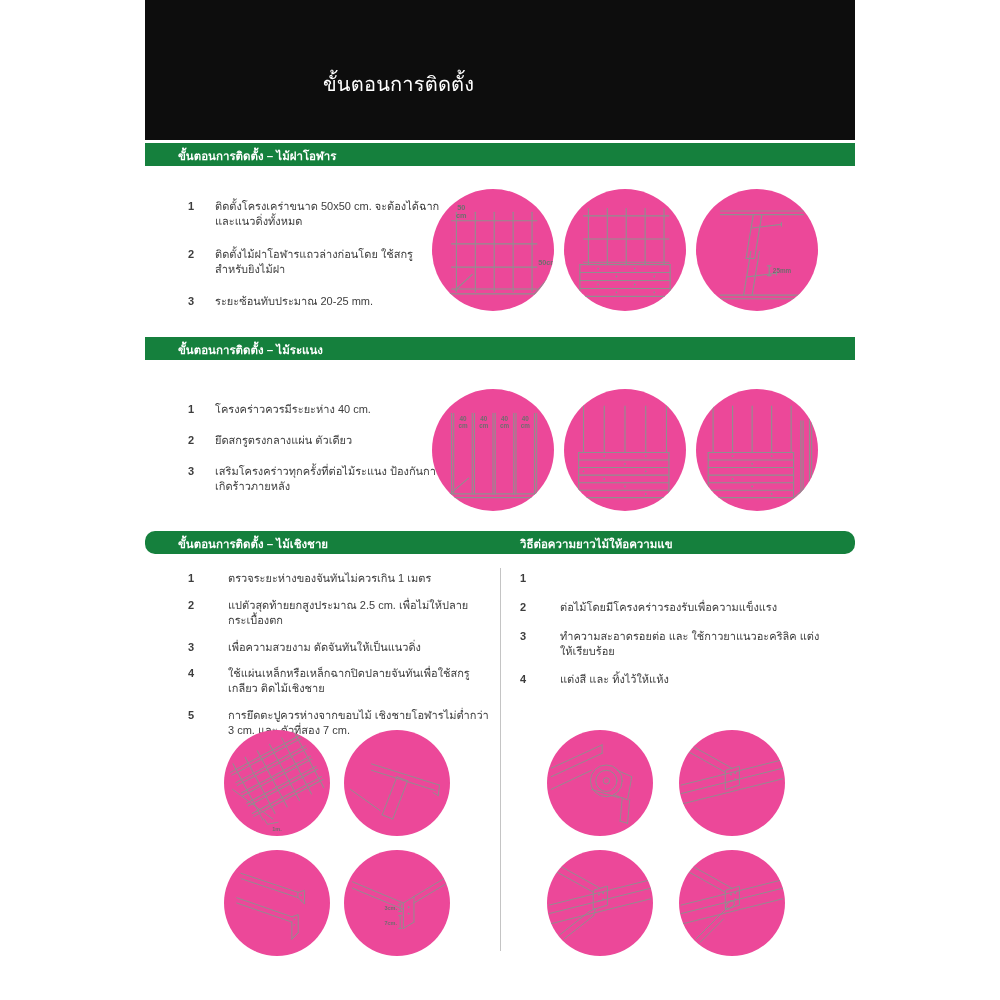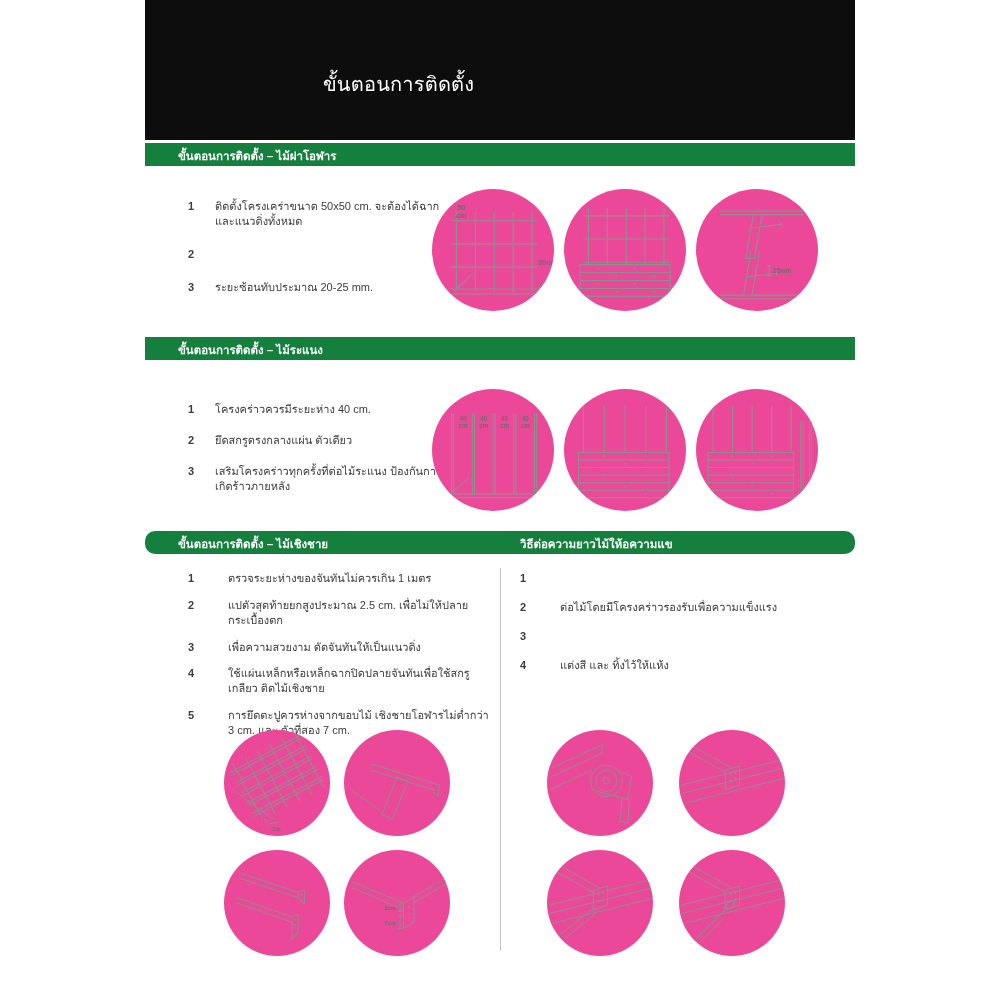--- a/index.html
+++ b/index.html
@@ -53,20 +53,21 @@
   <span class="bar-label l1">ขั้นตอนการติดตั้ง – ไม้ฝาโอฬาร</span>
 </div>
 
 <div class="abs steps steps1">
   <div class="step">
     <span class="step-num">1</span>
     <span class="step-text">ติดตั้งโครงเคร่าขนาด 50x50 cm. จะต้องได้ฉากและแนวดิ่งทั้งหมด</span>
   </div>
   <div class="step">
     <span class="step-num">2</span>
+    <span class="step-text">ติดตั้งไม้ฝาโอฬารแถวล่างก่อนโดย ใช้สกรูสำหรับยิงไม้ฝา</span>
   </div>
   <div class="step">
     <span class="step-num">3</span>
     <span class="step-text">ระยะซ้อนทับประมาณ 20-25 mm.</span>
   </div>
 </div>
 
 <div class="circle c122" style="left:432px;top:189px;">
   <svg class="diag" viewBox="0 0 100 100">
     <line x1="20" y1="19" x2="20" y2="84"></line>
@@ -271,20 +272,21 @@
 <div class="abs steps steps4 steps-wide">
   <div class="step">
     <span class="step-num">1</span>
   </div>
   <div class="step">
     <span class="step-num">2</span>
     <span class="step-text">ต่อไม้โดยมีโครงคร่าวรองรับเพื่อความแข็งแรง</span>
   </div>
   <div class="step">
     <span class="step-num">3</span>
+    <span class="step-text">ทำความสะอาดรอยต่อ และ ใช้กาวยาแนวอะคริลิค แต่งให้เรียบร้อย</span>
   </div>
   <div class="step">
     <span class="step-num">4</span>
     <span class="step-text">แต่งสี และ ทิ้งไว้ให้แห้ง</span>
   </div>
 </div>
 
 <div class="circle c106" style="left:224px;top:730px;">
   <svg class="diag" viewBox="0 0 100 100">
     <g transform="rotate(-28 50 46)">

